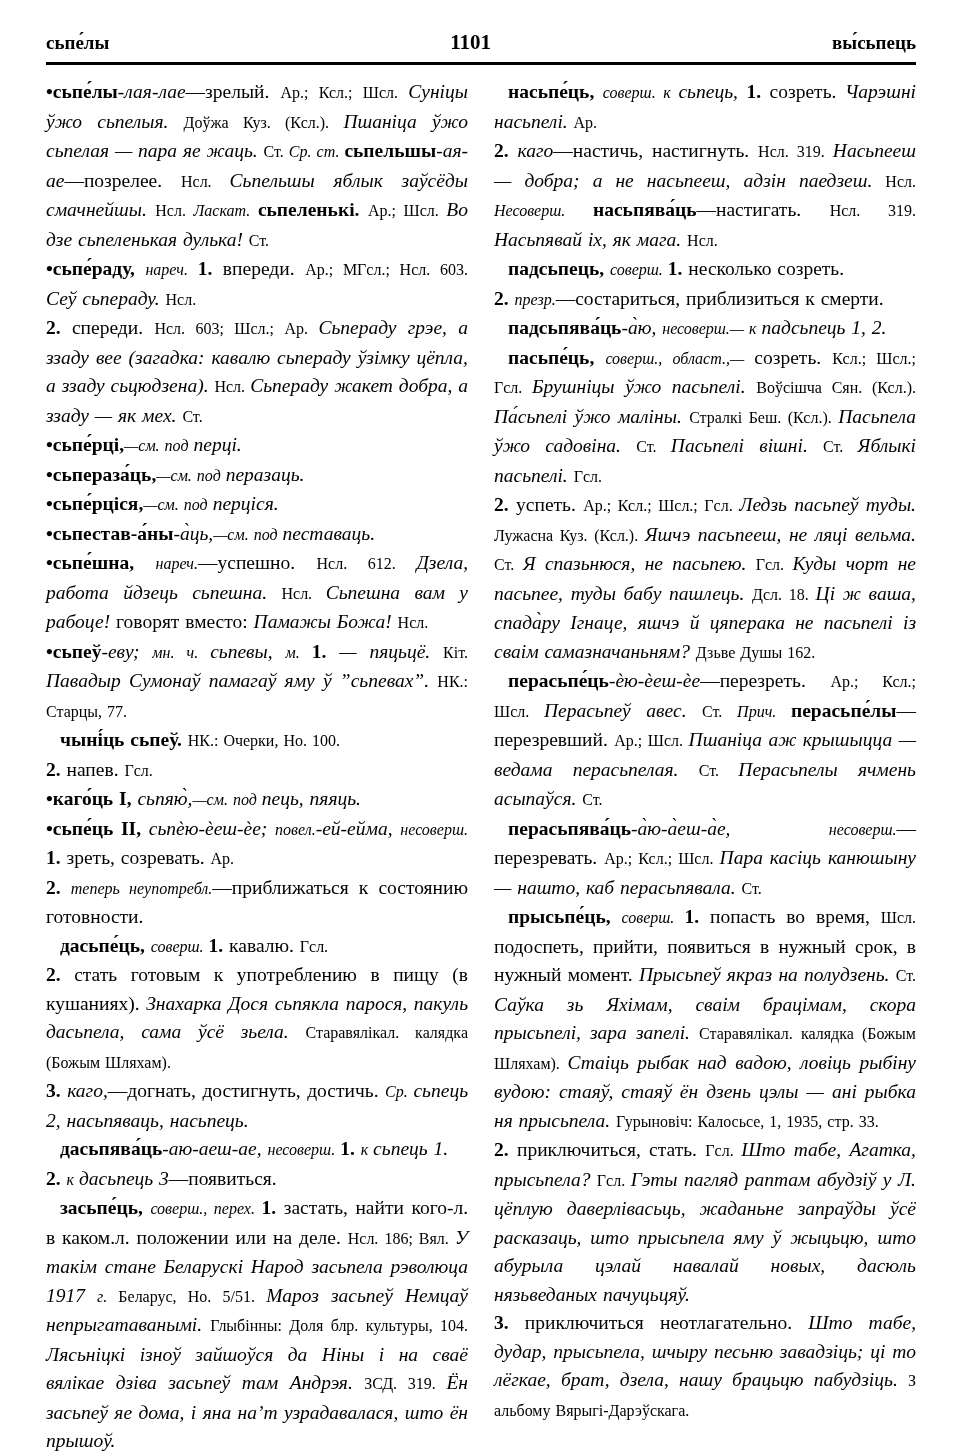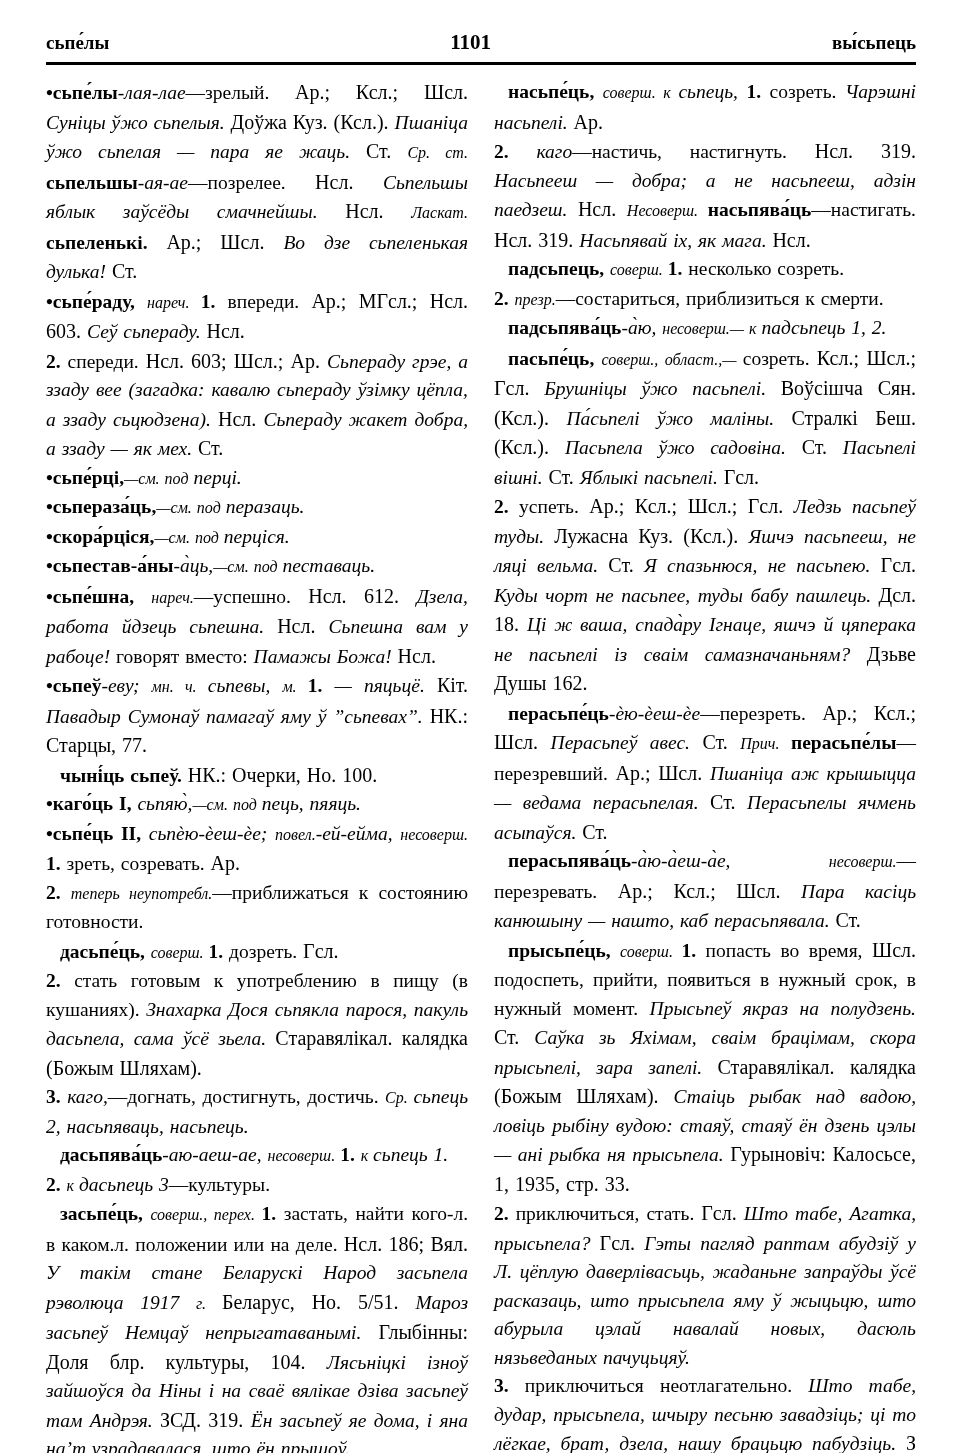--- a/index.html
+++ b/index.html
@@ -52,53 +52,54 @@
     margin: 0;
     font-size: 19.5px;
     line-height: 28.5px;
     text-align: justify;
     word-spacing: 1px;
   }
   .indent-em { text-indent: 14px; }
   .seg-b  { font-weight: bold; font-family: Liberation Serif, serif; }
   .seg-i  { font-style: italic; }
   .seg-si { font-style: italic; font-size: 16px; }
-  .seg-s  { font-size: 20px; }
+  .seg-s  { font-size: 16px; }
   .seg-r  { }
 </style>
 </head>
 <body>
 
 <div class="page">
   <div class="running-head">
     <span class="head-word">сьпе́лы</span>
     <span class="page-number">1101</span>
     <span class="head-word">вы́сьпець</span>
   </div>
   <hr class="head-rule">
   <div class="columns">
     <div class="column">
         <div class="para"><span class="seg-b">•сьпе́лы</span><span class="seg-i">-лая-лае</span><span class="seg-r">—зрелый. </span><span class="seg-s">Ар.; Ксл.; Шсл. </span><span class="seg-i">Суніцы ўжо сьпелыя. </span><span class="seg-s">Доўжа Куз. (Ксл.). </span><span class="seg-i">Пшаніца ўжо сьпелая — пара яе жаць. </span><span class="seg-s">Ст. </span><span class="seg-si">Ср. ст. </span><span class="seg-b">сьпельшы</span><span class="seg-i">-ая-ае</span><span class="seg-r">—позрелее. </span><span class="seg-s">Нсл. </span><span class="seg-i">Сьпельшы яблык заўсёды смачнейшы. </span><span class="seg-s">Нсл. </span><span class="seg-si">Ласкат. </span><span class="seg-b">сьпеленькі. </span><span class="seg-s">Ар.; Шсл. </span><span class="seg-i">Во дзе сьпеленькая дулька! </span><span class="seg-s">Ст.</span></div>
         <div class="para"><span class="seg-b">•сьпе́раду, </span><span class="seg-si">нареч. </span><span class="seg-b">1. </span><span class="seg-r">впереди. </span><span class="seg-s">Ар.; МГсл.; Нсл. 603. </span><span class="seg-i">Сеў сьпераду. </span><span class="seg-s">Нсл.</span></div>
         <div class="para"><span class="seg-b">2. </span><span class="seg-r">спереди. </span><span class="seg-s">Нсл. 603; Шсл.; Ар. </span><span class="seg-i">Сьпераду грэе, а ззаду вее (загадка: кавалю сьпераду ўзімку цёпла, а ззаду сьцюдзена). </span><span class="seg-s">Нсл. </span><span class="seg-i">Сьпераду жакет добра, а ззаду — як мех. </span><span class="seg-s">Ст.</span></div>
         <div class="para"><span class="seg-b">•сьпе́рці,</span><span class="seg-si">—см. под </span><span class="seg-i">перці.</span></div>
         <div class="para"><span class="seg-b">•сьпераза́ць,</span><span class="seg-si">—см. под </span><span class="seg-i">перазаць.</span></div>
-        <div class="para"><span class="seg-b">•скора́рціся,</span><span class="seg-si">—см. под </span><span class="seg-i">перціся.</span></div>
+        <div class="para"><span class="seg-b">•сьпе́рціся,</span><span class="seg-si">—см. под </span><span class="seg-i">перціся.</span></div>
         <div class="para"><span class="seg-b">•сьпестав-а́ны</span><span class="seg-i">-а̀ць,</span><span class="seg-si">—см. под </span><span class="seg-i">пеставаць.</span></div>
         <div class="para"><span class="seg-b">•сьпе́шна, </span><span class="seg-si">нареч.</span><span class="seg-r">—успешно. </span><span class="seg-s">Нсл. 612. </span><span class="seg-i">Дзела, работа йдзець сьпешна. </span><span class="seg-s">Нсл. </span><span class="seg-i">Сьпешна вам у рабоце! </span><span class="seg-r">говорят вместо: </span><span class="seg-i">Памажы Божа! </span><span class="seg-s">Нсл.</span></div>
         <div class="para"><span class="seg-b">•сьпеў</span><span class="seg-i">-еву; </span><span class="seg-si">мн. ч. </span><span class="seg-i">сьпевы, </span><span class="seg-si">м. </span><span class="seg-b">1. </span><span class="seg-i">— пяцьцё. </span><span class="seg-s">Кіт. </span><span class="seg-i">Павадыр Сумонаў памагаў яму ў ”сьпевах”. </span><span class="seg-s">НК.: Старцы, 77.</span></div>
         <div class="para indent-em"><span class="seg-b">чыні́ць сьпеў. </span><span class="seg-s">НК.: Очерки, Но. 100.</span></div>
+        <div class="para"><span class="seg-b">2. </span><span class="seg-r">напев. </span><span class="seg-s">Гсл.</span></div>
         <div class="para"><span class="seg-b">•каго́ць I, </span><span class="seg-i">сьпяю̀,</span><span class="seg-si">—см. под </span><span class="seg-i">пець, пяяць.</span></div>
         <div class="para"><span class="seg-b">•сьпе́ць II, </span><span class="seg-i">сьпѐю-ѐеш-ѐе; </span><span class="seg-si">повел.</span><span class="seg-i">-ей-ейма, </span><span class="seg-si">несоверш. </span><span class="seg-b">1. </span><span class="seg-r">зреть, созревать. </span><span class="seg-s">Ар.</span></div>
         <div class="para"><span class="seg-b">2. </span><span class="seg-si">теперь неупотребл.</span><span class="seg-r">—приближаться к состоянию готовности.</span></div>
-        <div class="para indent-em"><span class="seg-b">дасьпе́ць, </span><span class="seg-si">соверш. </span><span class="seg-b">1. </span><span class="seg-r">дозреть. </span><span class="seg-s">Гсл.</span></div>
+        <div class="para indent-em"><span class="seg-b">дасьпе́ць, </span><span class="seg-si">соверш. </span><span class="seg-b">1. </span><span class="seg-r">кавалю. </span><span class="seg-s">Гсл.</span></div>
         <div class="para"><span class="seg-b">2. </span><span class="seg-r">стать готовым к употреблению в пищу (в кушаниях). </span><span class="seg-i">Знахарка Дося сьпякла парося, пакуль дасьпела, сама ўсё зьела. </span><span class="seg-s">Старавялікал. калядка (Божым Шляхам).</span></div>
         <div class="para"><span class="seg-b">3. </span><span class="seg-i">каго,</span><span class="seg-r">—догнать, достигнуть, достичь. </span><span class="seg-si">Ср. </span><span class="seg-i">сьпець 2, насьпяваць, насьпець.</span></div>
         <div class="para indent-em"><span class="seg-b">дасьпява́ць</span><span class="seg-i">-аю-аеш-ае, </span><span class="seg-si">несоверш. </span><span class="seg-b">1. </span><span class="seg-si">к </span><span class="seg-i">сьпець 1.</span></div>
-        <div class="para"><span class="seg-b">2. </span><span class="seg-si">к </span><span class="seg-i">дасьпець 3</span><span class="seg-r">—культуры.</span></div>
+        <div class="para"><span class="seg-b">2. </span><span class="seg-si">к </span><span class="seg-i">дасьпець 3</span><span class="seg-r">—появиться.</span></div>
         <div class="para indent-em"><span class="seg-b">засьпе́ць, </span><span class="seg-si">соверш., перех. </span><span class="seg-b">1. </span><span class="seg-r">застать, найти кого-л. в каком.л. положении или на деле. </span><span class="seg-s">Нсл. 186; Вял. </span><span class="seg-i">У такім стане Беларускі Народ засьпела рэволюца 1917 </span><span class="seg-si">г. </span><span class="seg-s">Беларус, Но. 5/51. </span><span class="seg-i">Мароз засьпеў Немцаў непрыгатаванымі. </span><span class="seg-s">Глыбінны: Доля блр. культуры, 104. </span><span class="seg-i">Лясьніцкі ізноў зайшоўся да Ніны і на сваё вялікае дзіва засьпеў там Андрэя. </span><span class="seg-s">ЗСД. 319. </span><span class="seg-i">Ён засьпеў яе дома, і яна на’т узрадавалася, што ён прышоў. </span></div>
       </div>
     <div class="column">
         <div class="para indent-em"><span class="seg-b">насьпе́ць, </span><span class="seg-si">соверш. к </span><span class="seg-i">сьпець, </span><span class="seg-b">1. </span><span class="seg-r">созреть. </span><span class="seg-i">Чарэшні насьпелі. </span><span class="seg-s">Ар.</span></div>
         <div class="para"><span class="seg-b">2. </span><span class="seg-i">каго</span><span class="seg-r">—настичь, настигнуть. </span><span class="seg-s">Нсл. 319. </span><span class="seg-i">Насьпееш — добра; а не насьпееш, адзін паедзеш. </span><span class="seg-s">Нсл. </span><span class="seg-si">Несоверш. </span><span class="seg-b">насьпява́ць</span><span class="seg-r">—настигать. </span><span class="seg-s">Нсл. 319. </span><span class="seg-i">Насьпявай іх, як мага. </span><span class="seg-s">Нсл.</span></div>
         <div class="para indent-em"><span class="seg-b">падсьпець, </span><span class="seg-si">соверш. </span><span class="seg-b">1. </span><span class="seg-r">несколько созреть.</span></div>
         <div class="para"><span class="seg-b">2. </span><span class="seg-si">презр.</span><span class="seg-r">—состариться, приблизиться к смерти.</span></div>
         <div class="para indent-em"><span class="seg-b">падсьпява́ць</span><span class="seg-i">-а̀ю, </span><span class="seg-si">несоверш.— к </span><span class="seg-i">падсьпець 1, 2.</span></div>
         <div class="para indent-em"><span class="seg-b">пасьпе́ць, </span><span class="seg-si">соверш., област.,— </span><span class="seg-r">созреть. </span><span class="seg-s">Ксл.; Шсл.; Гсл. </span><span class="seg-i">Брушніцы ўжо пасьпелі. </span><span class="seg-s">Воўсішча Сян. (Ксл.). </span><span class="seg-i">Па́сьпелі ўжо маліны. </span><span class="seg-s">Стралкі Беш. (Ксл.). </span><span class="seg-i">Пасьпела ўжо садовіна. </span><span class="seg-s">Ст. </span><span class="seg-i">Пасьпелі вішні. </span><span class="seg-s">Ст. </span><span class="seg-i">Яблыкі пасьпелі. </span><span class="seg-s">Гсл.</span></div>
         <div class="para"><span class="seg-b">2. </span><span class="seg-r">успеть. </span><span class="seg-s">Ар.; Ксл.; Шсл.; Гсл. </span><span class="seg-i">Ледзь пасьпеў туды. </span><span class="seg-s">Лужасна Куз. (Ксл.). </span><span class="seg-i">Яшчэ пасьпееш, не ляці вельма. </span><span class="seg-s">Ст. </span><span class="seg-i">Я спазьнюся, не пасьпею. </span><span class="seg-s">Гсл. </span><span class="seg-i">Куды чорт не пасьпее, туды бабу пашлець. </span><span class="seg-s">Дсл. 18. </span><span class="seg-i">Ці ж ваша, спада̀ру Ігнаце, яшчэ й цяперака не пасьпелі із сваім самазначаньням? </span><span class="seg-s">Дзьве Душы 162.</span></div>

